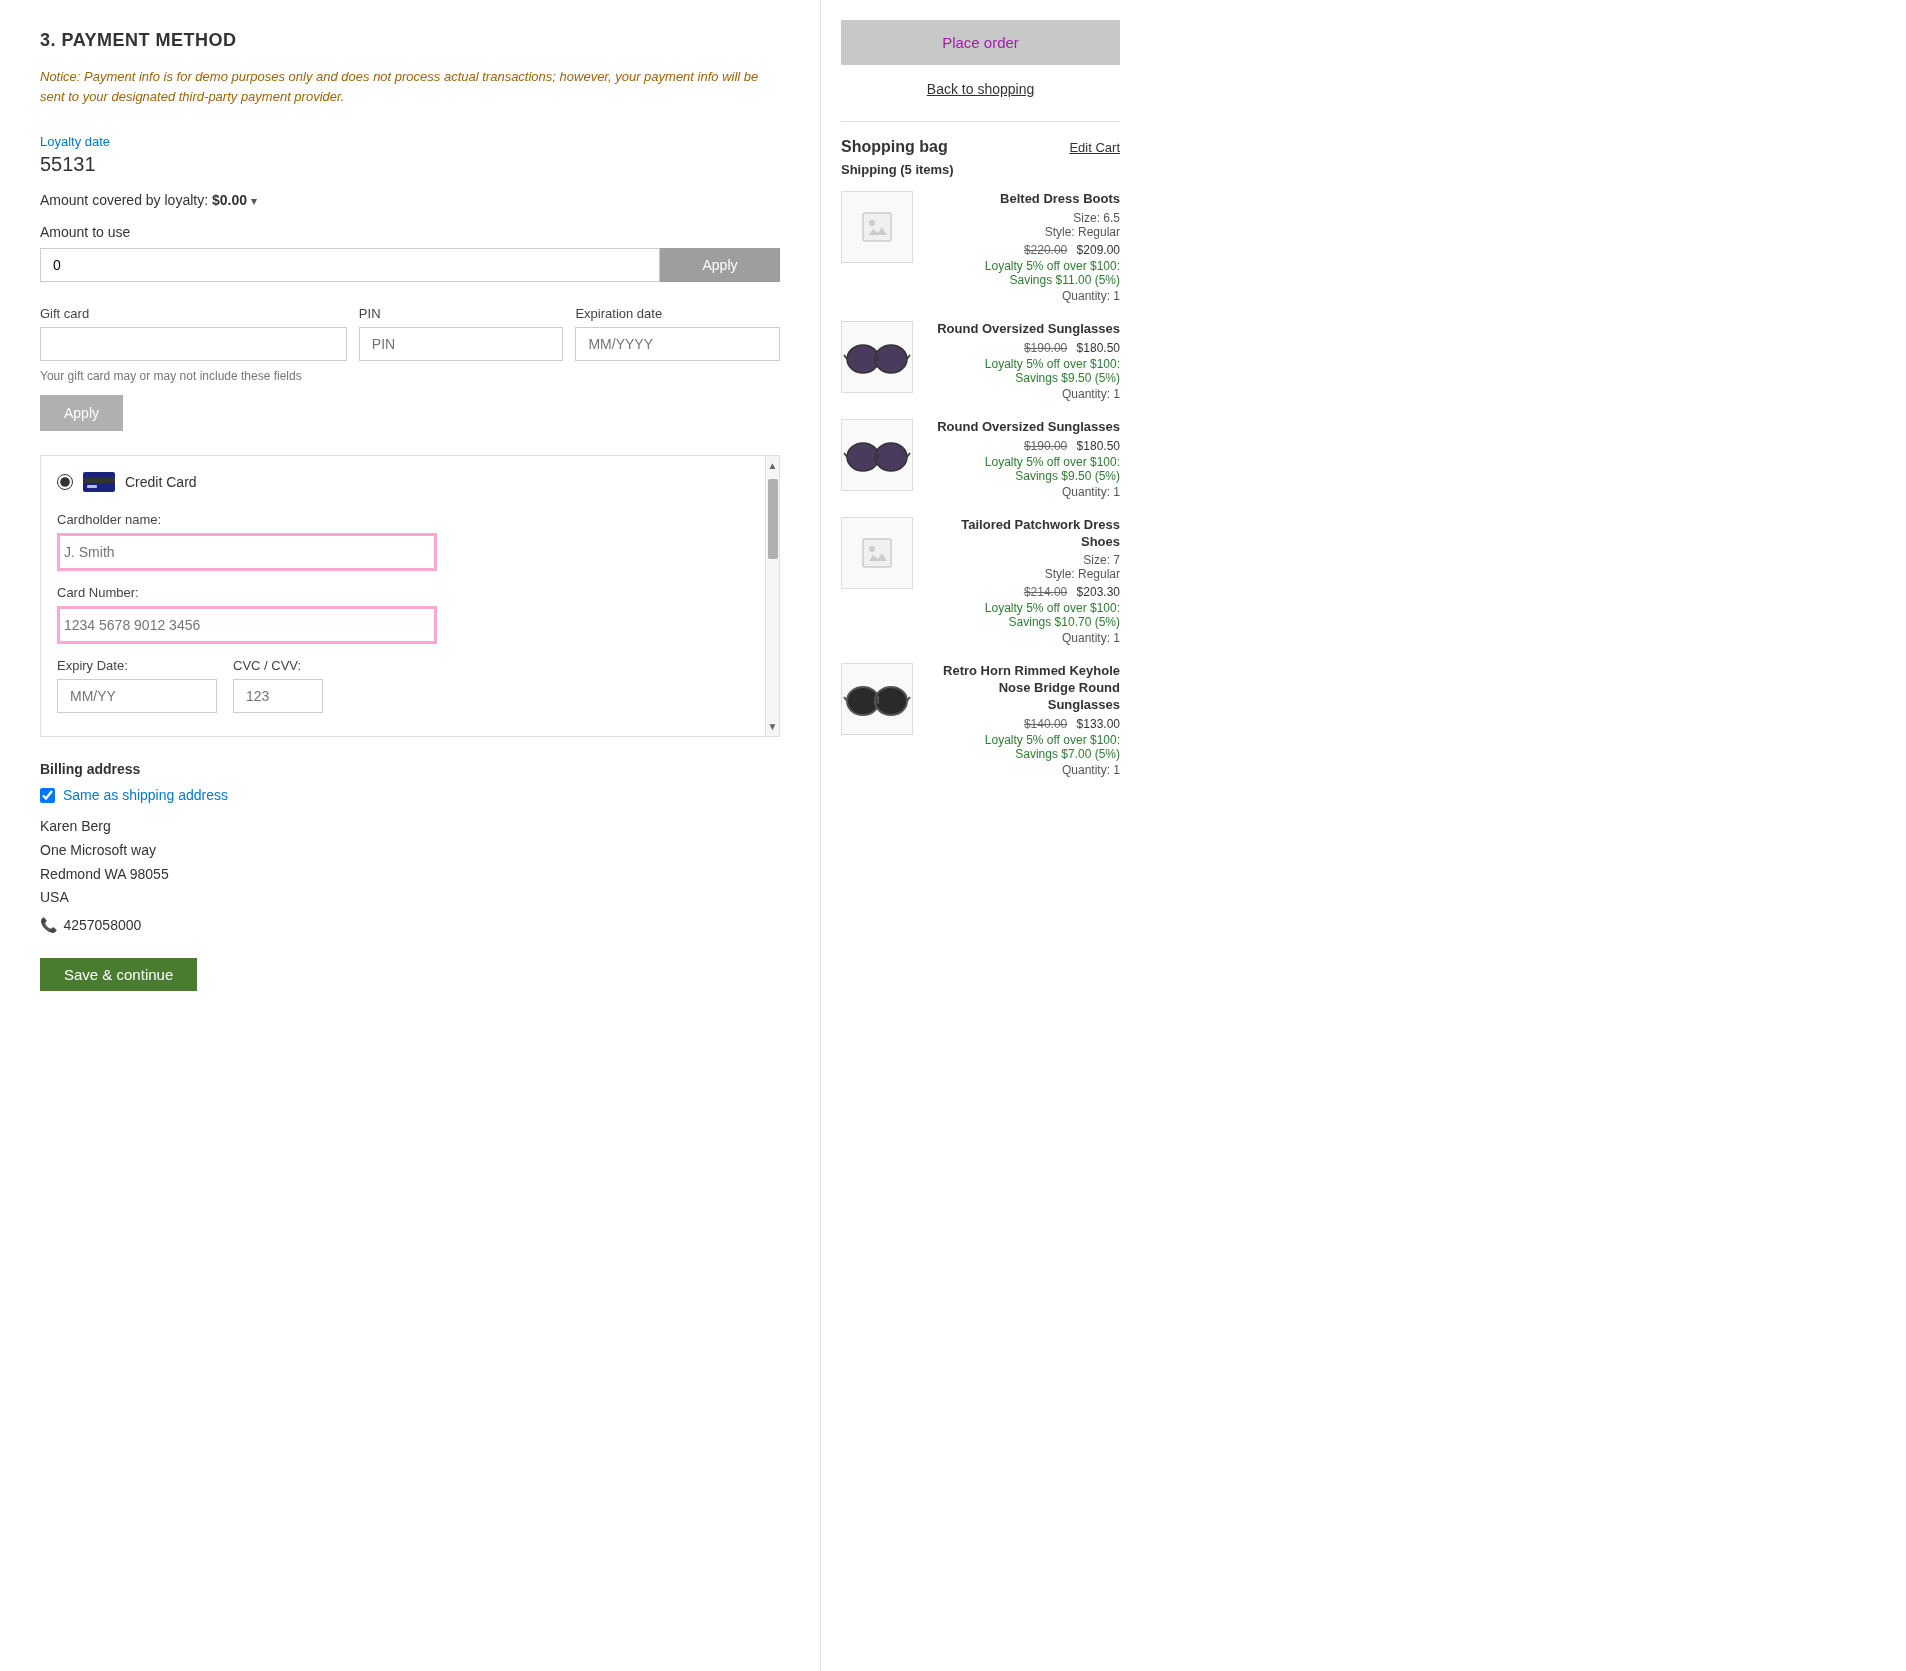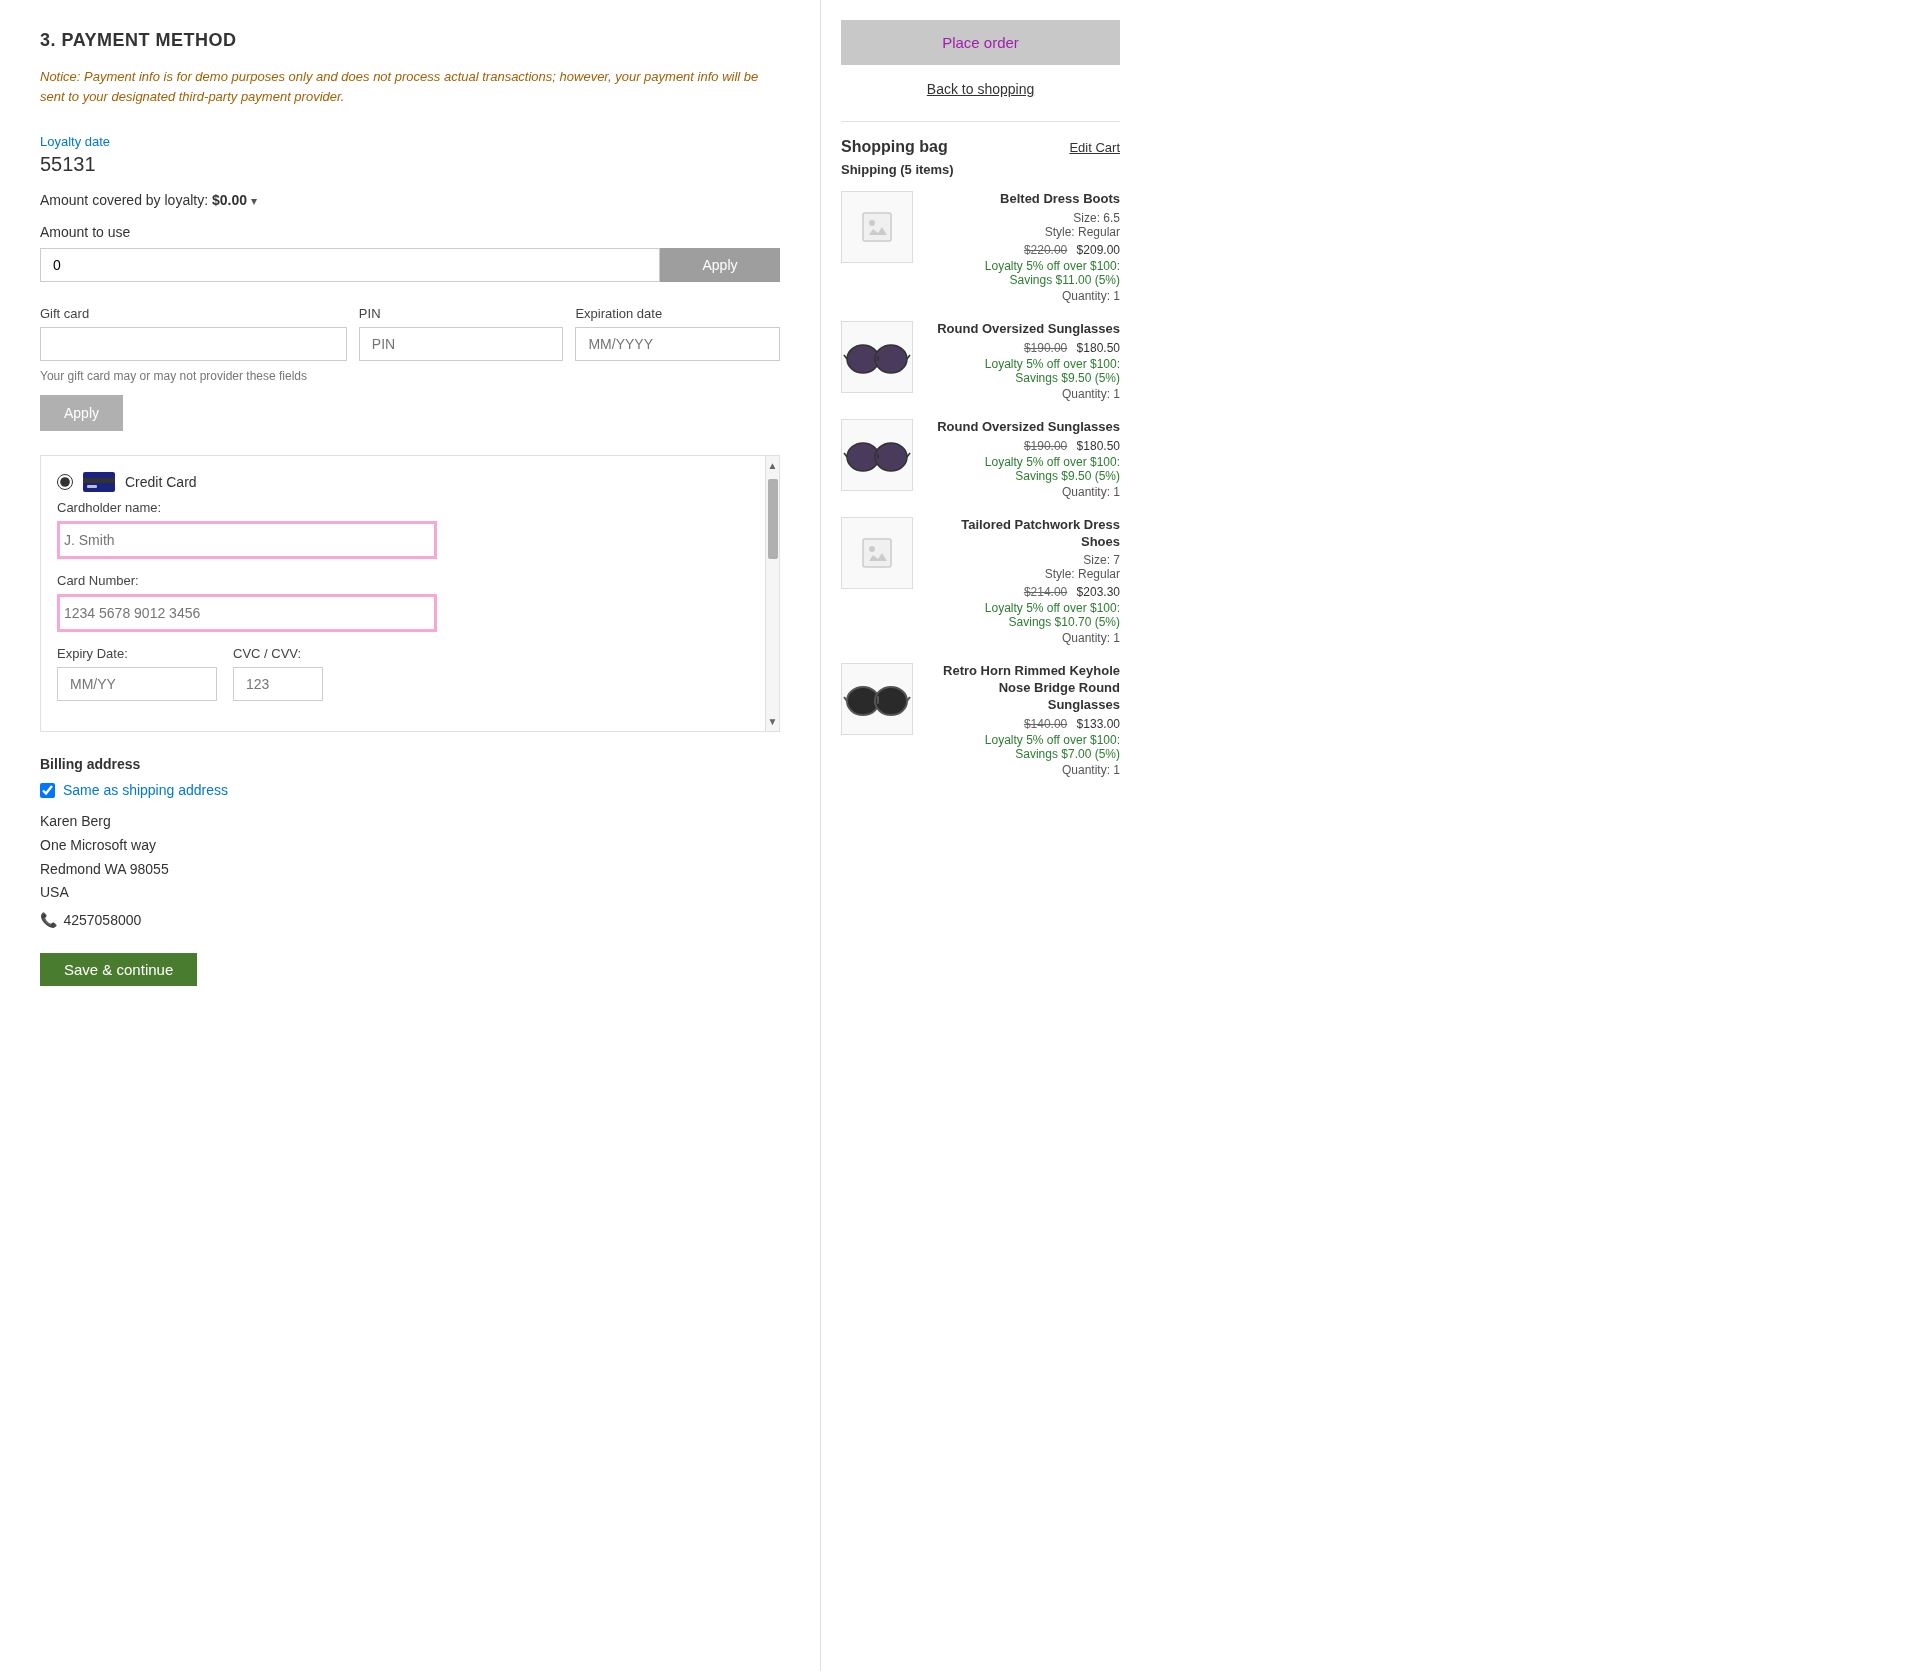--- a/index.html
+++ b/index.html
@@ -27,21 +27,21 @@
     .gift-card-section { margin-bottom: 24px; }
     .gift-card-fields { display: flex; gap: 12px; margin-bottom: 8px; max-width: 760px; }
     .gift-card-field { flex: 3; }
     .pin-field { flex: 2; }
     .exp-field { flex: 2; }
     .field-label { font-size: 13px; margin-bottom: 6px; color: #444; }
     .field-input { width: 100%; border: 1px solid #ccc; padding: 8px 12px; font-size: 14px; outline: none; color: #999; }
     .gift-card-hint { font-size: 12px; color: #777; margin-bottom: 12px; }
     .apply-btn-secondary { background: #b0b0b0; color: #fff; border: none; padding: 10px 24px; font-size: 14px; cursor: pointer; }
 
-    .payment-method-row { display: flex; align-items: center; gap: 10px; margin-bottom: 8px; }
+    .payment-method-row { display: flex; align-items: center; gap: 10px; margin-bottom: 20px; }
     .radio-btn { width: 16px; height: 16px; accent-color: #333; }
     .payment-label { font-size: 14px; font-weight: 400; }
 
     .form-group { margin-bottom: 14px; padding-right: 20px; }
     .form-label { font-size: 13px; margin-bottom: 6px; color: #444; }
     .form-input { width: 100%; border: 3px solid #f9a8d4; padding: 8px 4px; font-size: 14px; outline: none; max-width: 380px; }
     .form-input-full { max-width: 380px; }
     .form-row { display: flex; gap: 16px; }
     .form-input-half { width: 160px; border: 1px solid #ccc; padding: 8px 12px; font-size: 14px; outline: none; }
     .form-input-cvv { width: 90px; border: 1px solid #ccc; padding: 8px 12px; font-size: 14px; outline: none; }
@@ -113,21 +113,21 @@
         </div>
         <div class="pin-field">
           <div class="field-label">PIN</div>
           <input class="field-input" type="text" placeholder="PIN" style="">
         </div>
         <div class="exp-field">
           <div class="field-label">Expiration date</div>
           <input class="field-input" type="text" placeholder="MM/YYYY" style="">
         </div>
       </div>
-      <div class="gift-card-hint">Your gift card may or may not provider these fields</div>
+      <div class="gift-card-hint">Your gift card may or may not include these fields</div>
       <button class="apply-btn-secondary">Apply</button>
     </div>
 
     
     <div style="margin-top: 24px; max-width: 760px; border: 1px solid #e0e0e0; position: relative;">
 
       <div style="position: absolute; right: 0; top: 0; bottom: 0; width: 14px; background: #f5f5f5; border-left: 1px solid #ddd; display: flex; flex-direction: column; align-items: center; z-index: 1;">
         <span style="font-size: 10px; color: #666; padding: 4px; user-select:none;">▲</span>
         <div style="width: 10px; height: 80px; background: #b0b0b0; border-radius: 2px; margin-top: 4px;"></div>
         <span style="font-size: 10px; color: #666; padding: 4px; margin-top: auto; user-select:none;">▼</span>

